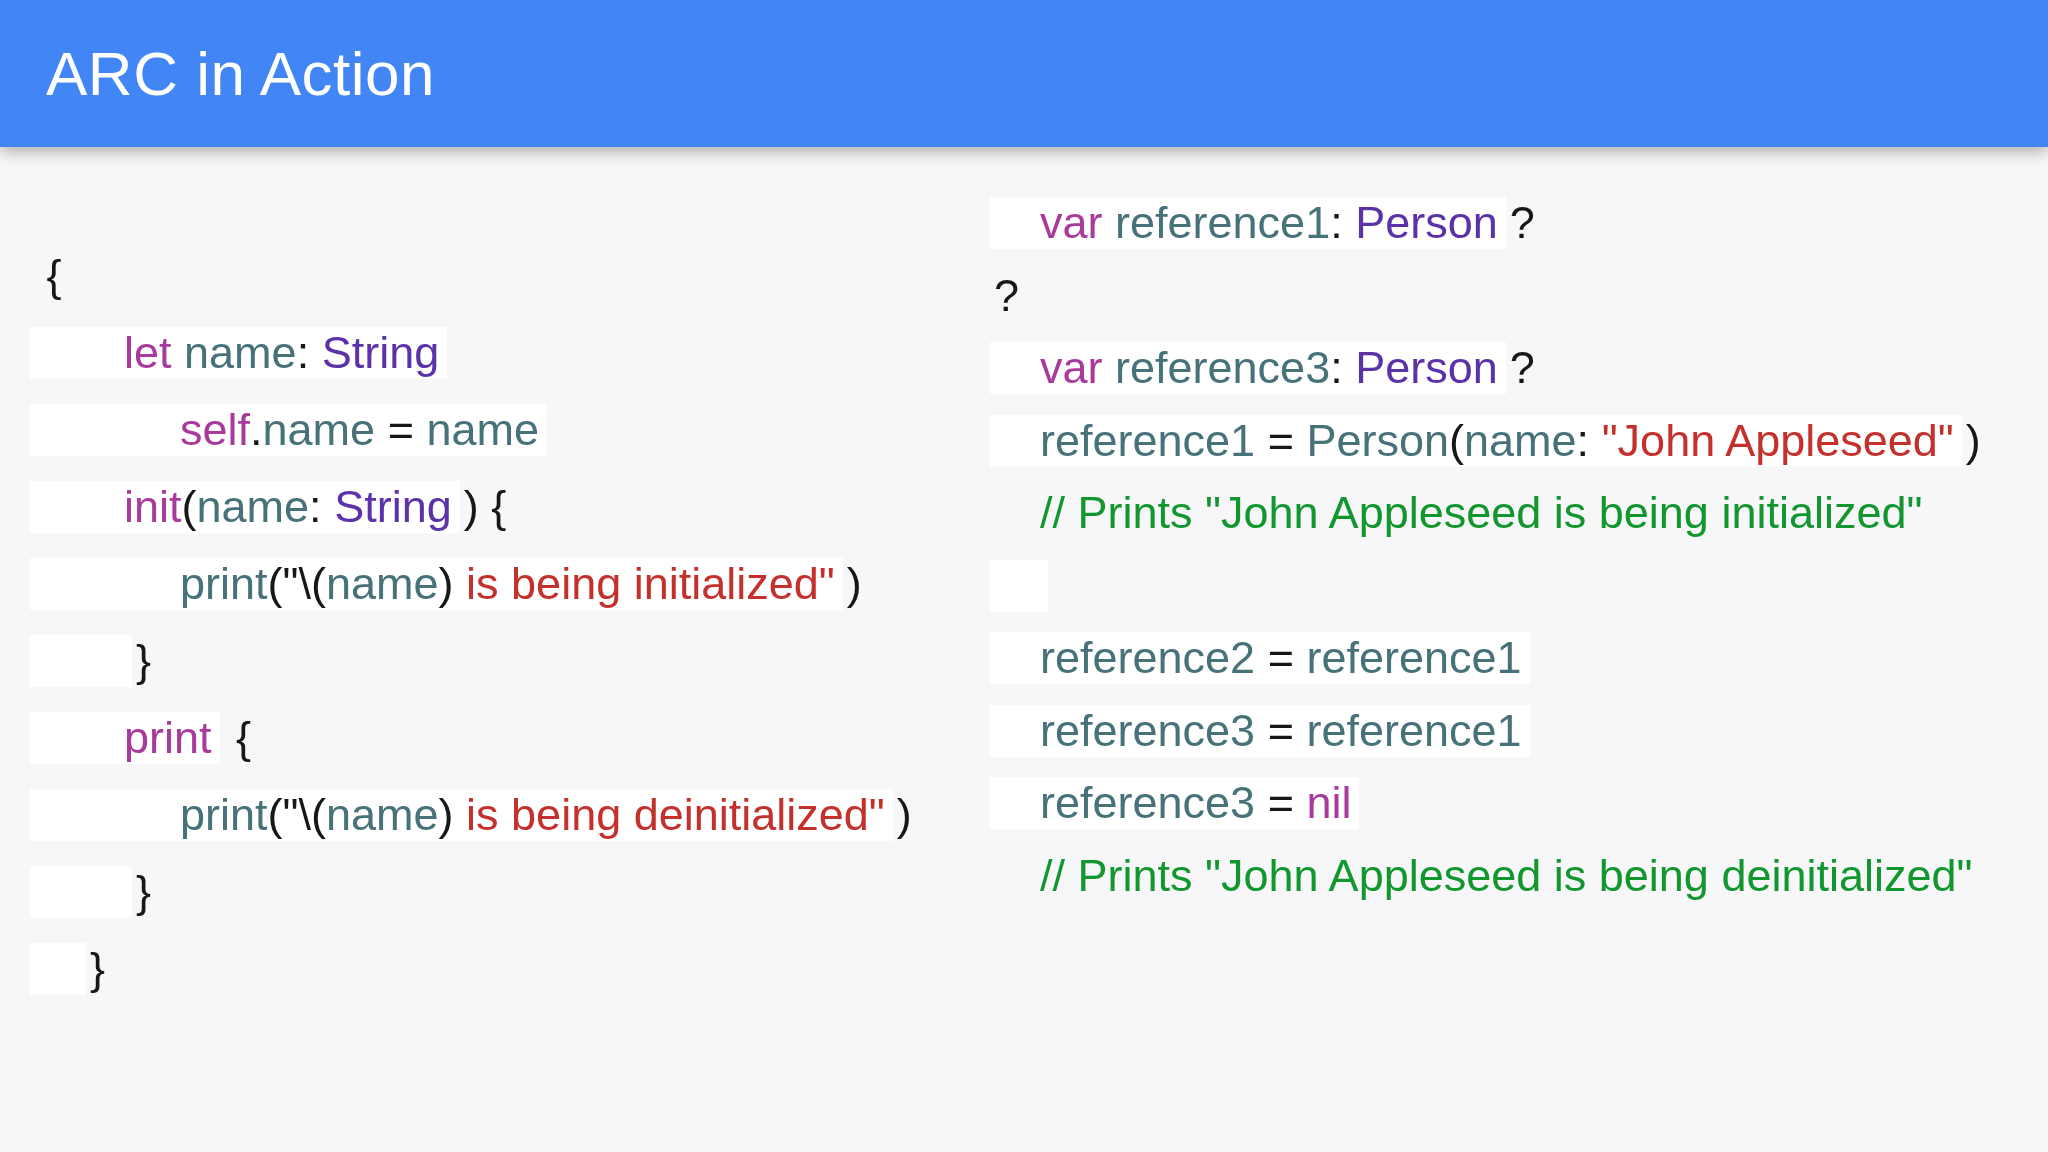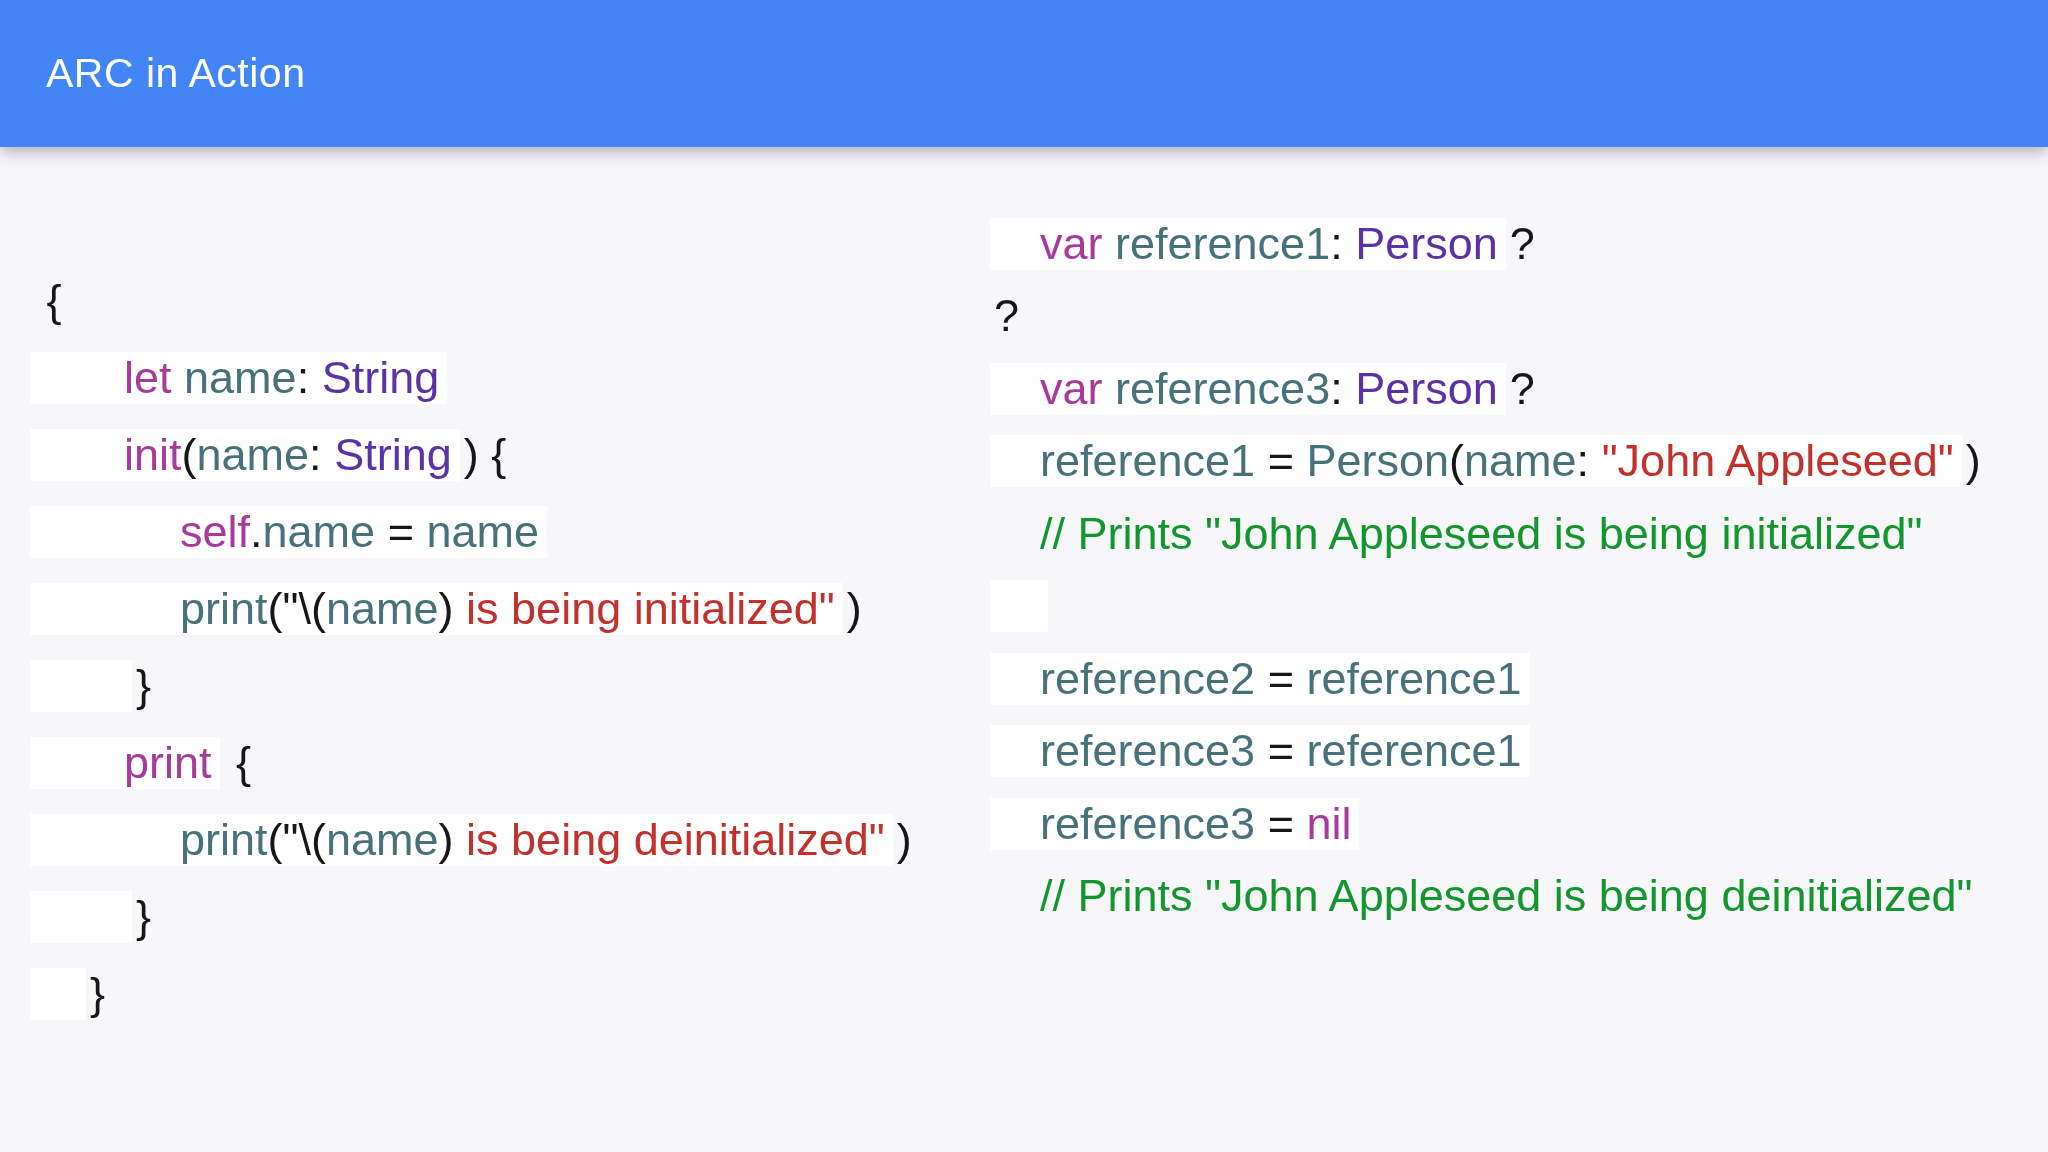--- a/index.html
+++ b/index.html
@@ -16,41 +16,41 @@
     left: 0; top: 0;
     width: 2048px;
     height: 147px;
     background: var(--header-bg, #4285f4);
     display: flex;
     align-items: center;
     box-shadow: 0 5px 14px rgba(60, 64, 67, 0.38);
   }
   .app-bar .title {
     color: #ffffff;
-    font-size: 41px;
+    font-size: 62px;
     font-weight: 500;
     letter-spacing: 0.5px;
     padding-left: 46px;
   }
   .slide-body {
     position: absolute;
     left: 0; top: 147px;
     width: 2048px;
     height: 1005px;
   }
   .code-col {
     position: absolute;
     font-size: 45px;
     color: var(--pl, #17171a);
   }
   .col-left  { left: 30px;  top: 103px; }  
   .col-right { left: 990px; top: 50px;  }  
   .code-line {
     display: flex;
-    align-items: flex-end;
+    align-items: flex-start;
     white-space: pre;
   }
   .col-left  .code-line { height: 77px; }
   .col-right .code-line { height: 72.5px; }
   .hl {
     display: inline-block;
     background: var(--hl-bg, #ffffff);
     line-height: 52px;
     min-height: 52px;
     padding-right: 8px;
@@ -74,22 +74,22 @@
 <body>
 
 <div class="app-bar">
   <div class="title">ARC in Action</div>
 </div>
 
 <div class="slide-body">
   <div class="code-col col-left">
       <div class="code-line"><span class="tok pl tail"> {</span></div>
       <div class="code-line"><span class="hl ind-1"><span class="tok kw">let</span><span class="tok pl"> </span><span class="tok id">name</span><span class="tok pl">: </span><span class="tok ty">String</span></span></div>
+      <div class="code-line"><span class="hl ind-2"><span class="tok kw">self</span><span class="tok pl">.</span><span class="tok id">name</span><span class="tok pl"> = </span><span class="tok id">name</span></span></div>
       <div class="code-line"><span class="hl ind-1"><span class="tok kw">init</span><span class="tok pl">(</span><span class="tok id">name</span><span class="tok pl">: </span><span class="tok ty">String</span></span><span class="tok pl tail">) {</span></div>
-      <div class="code-line"><span class="hl ind-2"><span class="tok kw">self</span><span class="tok pl">.</span><span class="tok id">name</span><span class="tok pl"> = </span><span class="tok id">name</span></span></div>
       <div class="code-line"><span class="hl ind-2"><span class="tok id">print</span><span class="tok pl">("\(</span><span class="tok id">name</span><span class="tok pl">)</span><span class="tok str"> is being initialized"</span></span><span class="tok pl tail">)</span></div>
       <div class="code-line"><span class="hl ind-1"></span><span class="tok pl tail">}</span></div>
       <div class="code-line"><span class="hl ind-1"><span class="tok kw">print</span></span><span class="tok pl tail"> {</span></div>
       <div class="code-line"><span class="hl ind-2"><span class="tok id">print</span><span class="tok pl">("\(</span><span class="tok id">name</span><span class="tok pl">)</span><span class="tok str"> is being deinitialized"</span></span><span class="tok pl tail">)</span></div>
       <div class="code-line"><span class="hl ind-1"></span><span class="tok pl tail">}</span></div>
       <div class="code-line"><span class="hl ind-0"></span><span class="tok pl tail">}</span></div>
     </div>
   <div class="code-col col-right">
       <div class="code-line"><span class="hl ind-0"><span class="tok kw">var</span><span class="tok pl"> </span><span class="tok id">reference1</span><span class="tok pl">: </span><span class="tok ty">Person</span></span><span class="tok pl tail">?</span></div>
       <div class="code-line"><span class="tok pl tail">?</span></div>

